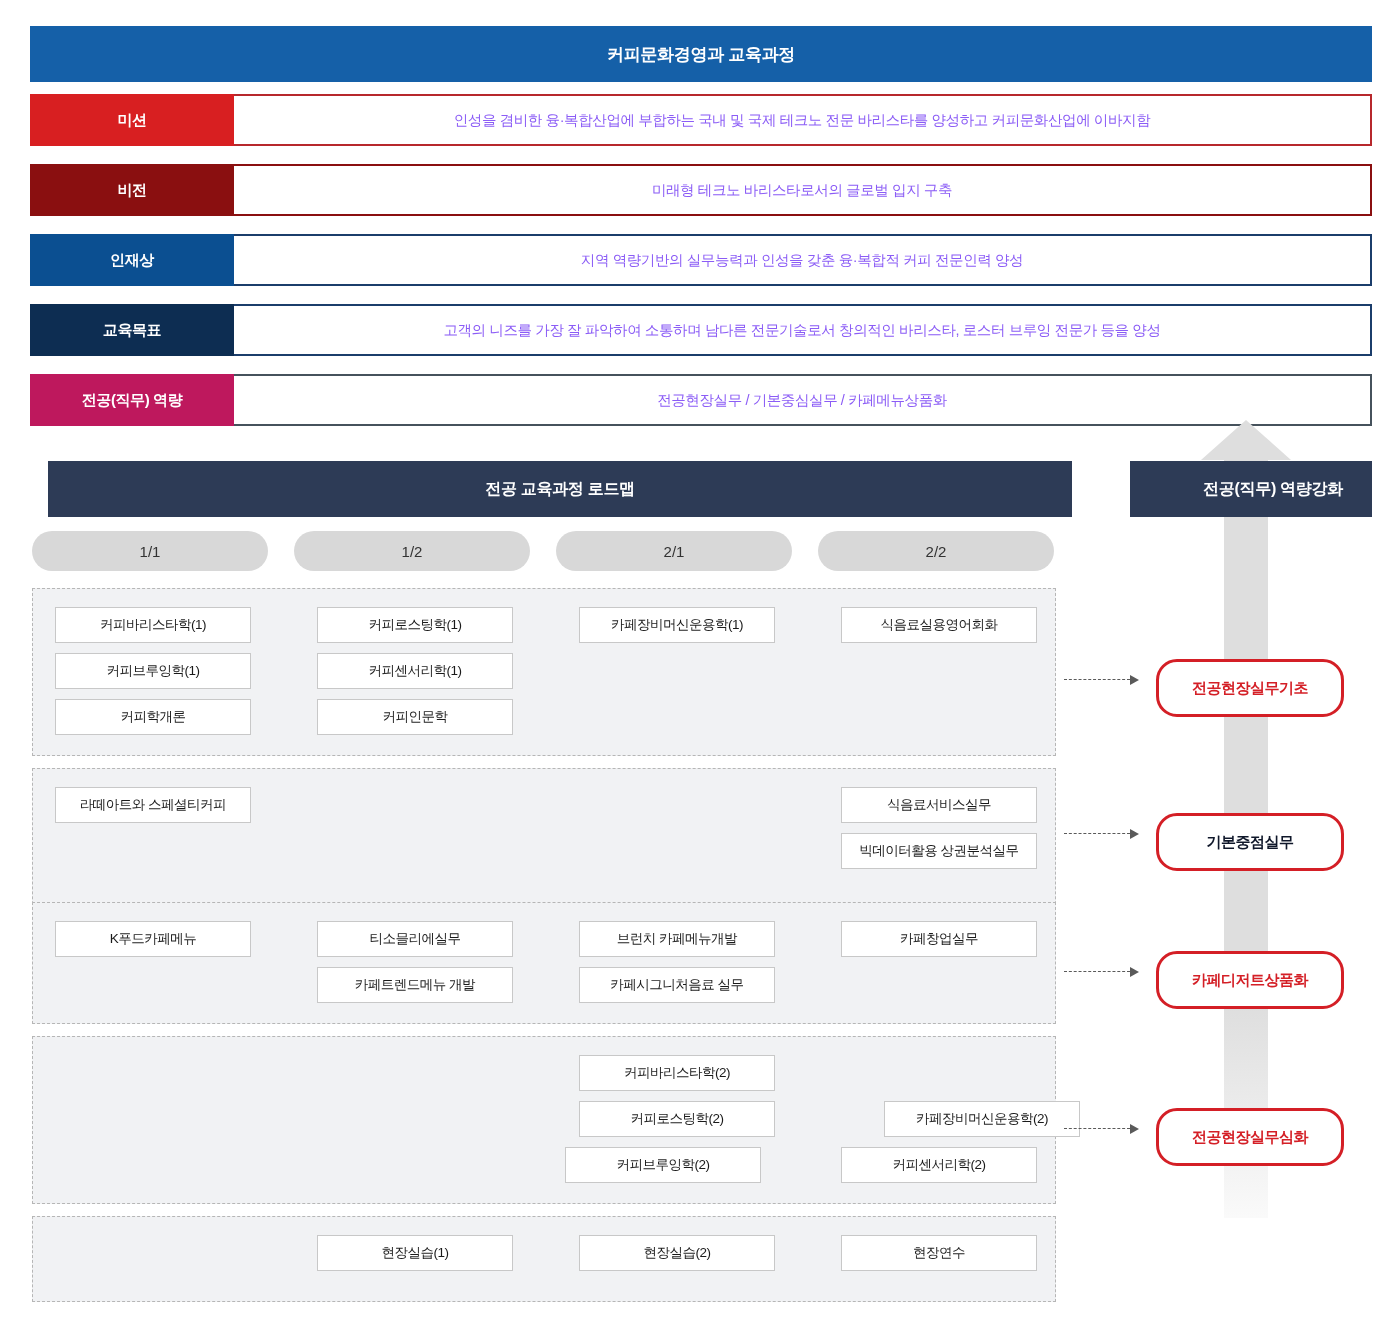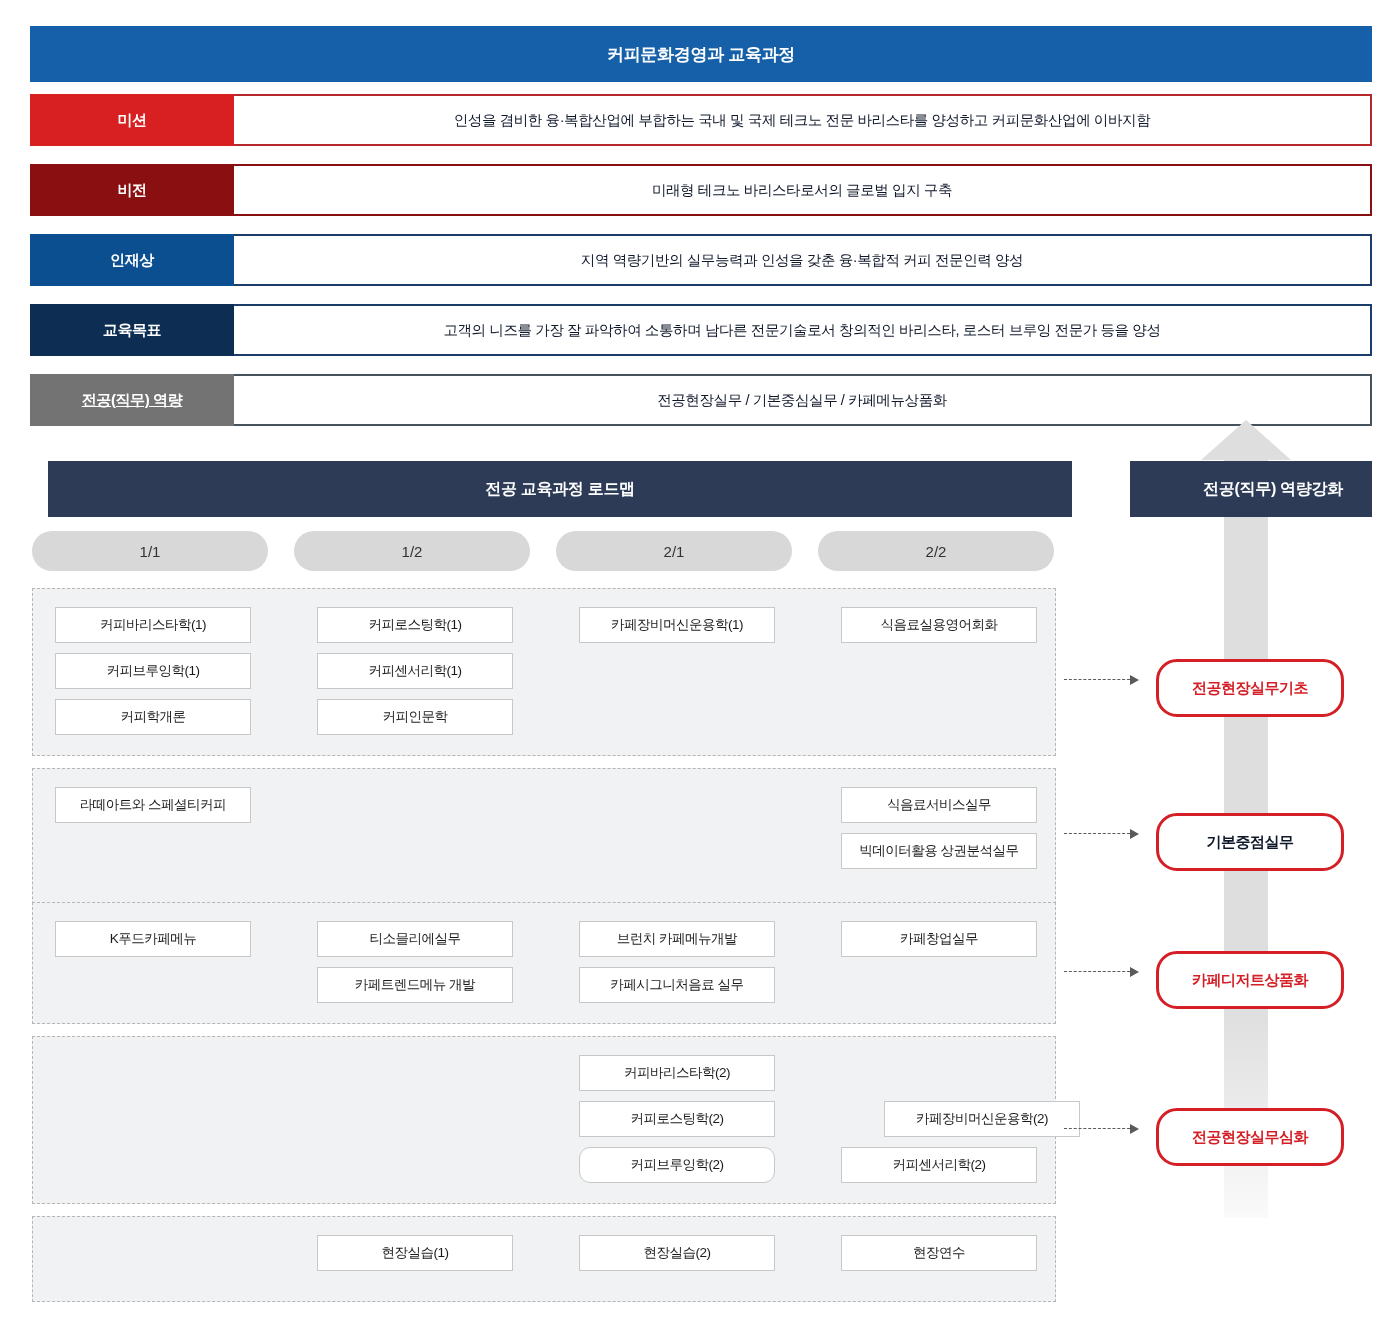--- a/index.html
+++ b/index.html
@@ -49,21 +49,21 @@
     justify-content: center;
     letter-spacing: -0.4px;
   }
   .info-value {
     flex: 1 1 auto;
     background: #ffffff;
     display: flex;
     align-items: center;
     justify-content: center;
     font-size: 14.5px;
-    color: #0f172a;
+    color: #8b5cf6;
     letter-spacing: -0.4px;
     border-style: solid;
     border-width: 2px;
     border-left: none;
   }
 
   
   .roadmap-header {
     position: absolute;
     left: 48px; top: 461px;
@@ -202,21 +202,21 @@
       </div>
       <div class="info-row" style="top: 234px;">
         <div class="info-label" style="background: rgb(11, 79, 145);">인재상</div>
         <div class="info-value" style="border-color: rgb(27, 61, 107);">지역 역량기반의 실무능력과 인성을 갖춘 융·복합적 커피 전문인력 양성</div>
       </div>
       <div class="info-row" style="top: 304px;">
         <div class="info-label" style="background: rgb(13, 45, 82);">교육목표</div>
         <div class="info-value" style="border-color: rgb(27, 61, 107);">고객의 니즈를 가장 잘 파악하여 소통하며 남다른 전문기술로서 창의적인 바리스타, 로스터 브루잉 전문가 등을 양성</div>
       </div>
       <div class="info-row" style="top: 374px;">
-        <div class="info-label" style="background: #737373; text-decoration: underline;">전공(직무) 역량</div>
+        <div class="info-label" style="background: #be185d;">전공(직무) 역량</div>
         <div class="info-value" style="border-color: rgb(70, 82, 92);">전공현장실무 / 기본중심실무 / 카페메뉴상품화</div>
       </div>
     </div>
 
   <div class="roadmap-header">전공 교육과정 로드맵</div>
   <div class="sem-tabs" id="sem-tabs-host">
       <div class="sem-tab" style="left: 0px;">1/1</div>
       <div class="sem-tab" style="left: 262px;">1/2</div>
       <div class="sem-tab" style="left: 524px;">2/1</div>
       <div class="sem-tab" style="left: 786px;">2/2</div>
@@ -241,21 +241,21 @@
         <div class="course-box" style="left: 22px; top: 18px;">K푸드카페메뉴</div>
         <div class="course-box" style="left: 284px; top: 18px;">티소믈리에실무</div>
         <div class="course-box" style="left: 284px; top: 64px;">카페트렌드메뉴 개발</div>
         <div class="course-box" style="left: 546px; top: 18px;">브런치 카페메뉴개발</div>
         <div class="course-box" style="left: 546px; top: 64px;">카페시그니처음료 실무</div>
         <div class="course-box" style="left: 808px; top: 18px;">카페창업실무</div>
       </div>
       <div class="group-block" style="top: 1036px; height: 168px;">
         <div class="course-box" style="left: 546px; top: 18px;">커피바리스타학(2)</div>
         <div class="course-box" style="left: 546px; top: 64px;">커피로스팅학(2)</div>
-        <div class="course-box" style="left: 546px; top: 110px; border-radius: 11px;">커피브루잉학(2)</div>
+        <div class="course-box" style="left: 532px; top: 110px;">커피브루잉학(2)</div>
         <div class="course-box" style="left: 851px; top: 64px;">카페장비머신운용학(2)</div>
         <div class="course-box" style="left: 808px; top: 110px;">커피센서리학(2)</div>
       </div>
       <div class="group-block" style="top: 1216px; height: 86px;">
         <div class="course-box" style="left: 284px; top: 18px;">현장실습(1)</div>
         <div class="course-box" style="left: 546px; top: 18px;">현장실습(2)</div>
         <div class="course-box" style="left: 808px; top: 18px;">현장연수</div>
       </div>
     </div>
 

